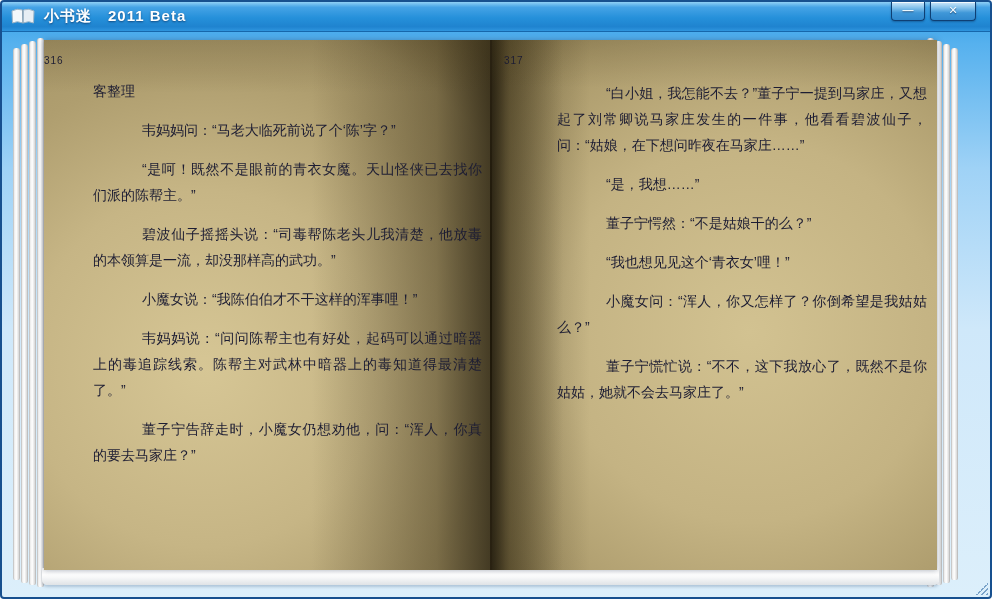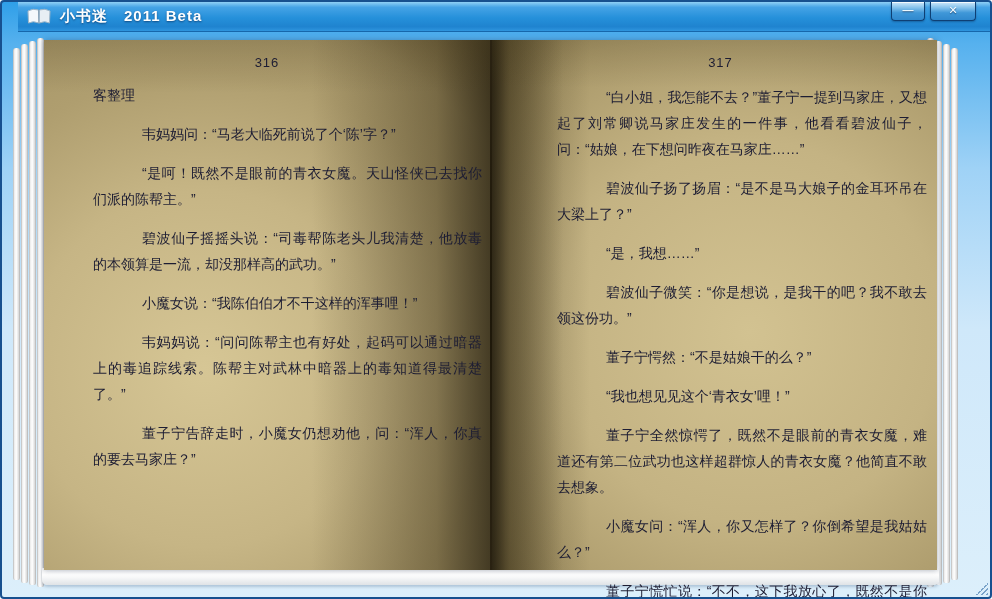--- a/index.html
+++ b/index.html
@@ -7,21 +7,21 @@
 
   .window {
     position:relative; width:992px; height:599px;
     border:2px solid #17508f; border-radius:4px;
     background:linear-gradient(180deg,#2f9fe8 0%,#56b1ee 7%,#9fd2f6 28%,#cfe8fa 55%,#dceffb 100%);
     overflow:hidden;
   }
 
   
   .titlebar {
-    position:absolute; top:0; left:16px; right:0; height:30px;
+    position:absolute; top:0; left:0; right:0; height:30px;
     background:linear-gradient(180deg,#8fd0f6 0%,#45a3e6 18%,#2590da 55%,#1f83cf 85%,#2e95de 100%);
     border-bottom:1px solid #1767ab;
     display:flex; align-items:center; padding:0 8px;
   }
   .app-icon { width:26px; height:20px; margin-right:8px; display:inline-block; }
   .title-text {
     color:#ffffff; font-size:15px; font-weight:bold; letter-spacing:1px;
     text-shadow:0 1px 2px rgba(0,20,60,.55);
   }
   .win-controls { position:absolute; top:0; right:14px; display:flex; gap:5px; }
@@ -80,21 +80,21 @@
     width:445px;
     background:
       linear-gradient(to bottom, rgba(70,58,28,.20) 0%, rgba(70,58,28,0) 9%),
       linear-gradient(to right, rgba(22,17,6,.68) 0%, rgba(48,39,16,.42) 4%, rgba(48,39,16,0) 16%),
       linear-gradient(to left, rgba(52,42,18,0) 78%, rgba(52,42,18,.38) 97%, rgba(36,29,12,.55) 100%),
       radial-gradient(ellipse 95% 80% at 58% 55%, #d2c291 0%, #c4b383 45%, #ab9a6b 75%, #8f7e53 100%),
       #b9a878;
     padding-left: 12px;
   }
 
-  .pagenum { text-align:center; font-size:13px; padding-top:15px; letter-spacing:1px; }
+  .pagenum { text-align:left; font-size:10px; padding-top:15px; letter-spacing:1px; }
   .paras { padding:12px 8px 0 5px; font-size:14px; }
   .page-right .paras { padding:14px 10px 0 9px; }
   .para { line-height:26px; margin-bottom:13px; text-align:justify;
           font-family:"Liberation Sans","DejaVu Sans",sans-serif;margin-left:44px; }
   .para.indent { text-indent:3.5em; }
 
   .resize-grip {
     position:absolute; right:2px; bottom:2px; width:12px; height:12px;
     background:
       linear-gradient(135deg, transparent 50%, rgba(80,130,180,.7) 50%, rgba(80,130,180,.7) 58%, transparent 58%,
@@ -154,26 +154,23 @@
             <p class="para indent">小魔女说：“我陈伯伯才不干这样的浑事哩！”</p>
             <p class="para indent">韦妈妈说：“问问陈帮主也有好处，起码可以通过暗器上的毒追踪线索。陈帮主对武林中暗器上的毒知道得最清楚了。”</p>
             <p class="para indent">董子宁告辞走时，小魔女仍想劝他，问：“浑人，你真的要去马家庄？”</p>
           </div>
       </div>
       <div class="spine"></div>
       <div class="page page-right">
         <div class="pagenum">317</div>
         <div class="paras">
             <p class="para indent">“白小姐，我怎能不去？”董子宁一提到马家庄，又想起了刘常卿说马家庄发生的一件事，他看看碧波仙子，问：“姑娘，在下想问昨夜在马家庄……”</p>
-            <p class="para indent">碧波仙子扬了扬眉：“是不是马大娘子的金耳环吊在大梁上了？”</p>
             <p class="para indent">“是，我想……”</p>
-            <p class="para indent">碧波仙子微笑：“你是想说，是我干的吧？我不敢去领这份功。”</p>
             <p class="para indent">董子宁愕然：“不是姑娘干的么？”</p>
             <p class="para indent">“我也想见见这个‘青衣女’哩！”</p>
-            <p class="para indent">董子宁全然惊愕了，既然不是眼前的青衣女魔，难道还有第二位武功也这样超群惊人的青衣女魔？他简直不敢去想象。</p>
             <p class="para indent">小魔女问：“浑人，你又怎样了？你倒希望是我姑姑么？”</p>
             <p class="para indent">董子宁慌忙说：“不不，这下我放心了，既然不是你姑姑，她就不会去马家庄了。”</p>
           </div>
       </div>
     </div>
 
     <div class="resize-grip"></div>
   </div>
 
 </div>

